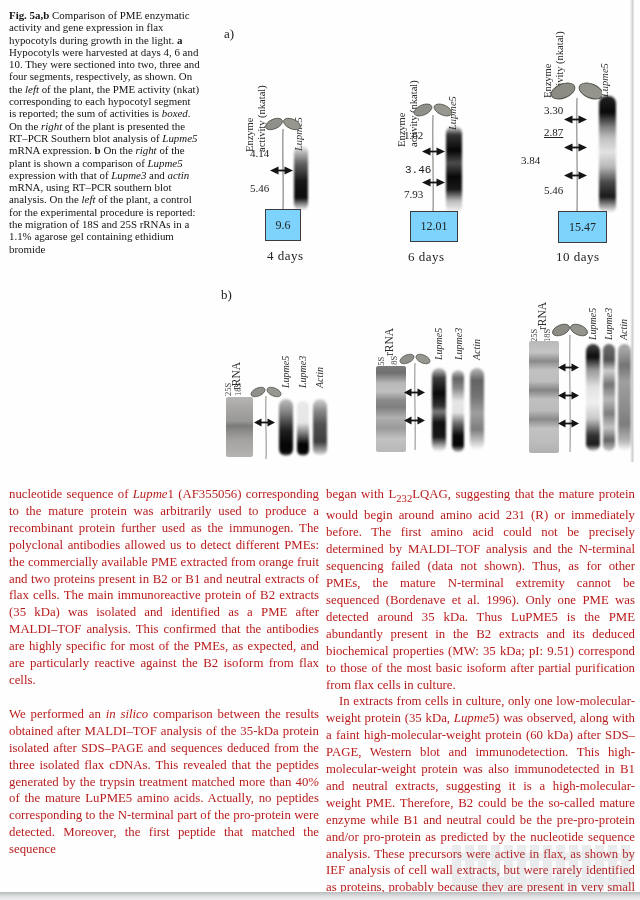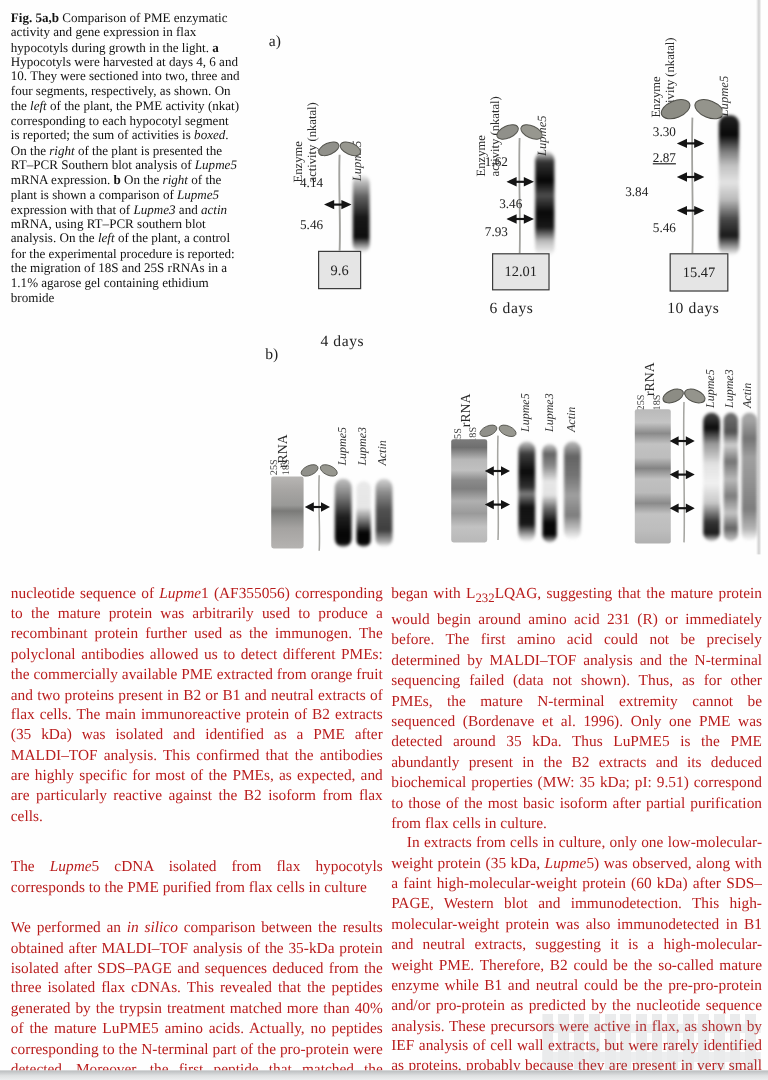--- a/index.html
+++ b/index.html
@@ -13,21 +13,21 @@
   .abs{position:absolute;}
   .vtext{position:absolute;writing-mode:vertical-rl;transform:rotate(180deg);
          white-space:pre-line;font-size:10.5px;line-height:11.5px;color:#2a2a2a;}
   .vlane{position:absolute;writing-mode:vertical-rl;transform:rotate(180deg);
          font-style:italic;font-size:10.5px;color:#333;}
   .vsmall{position:absolute;writing-mode:vertical-rl;transform:rotate(180deg);
           font-size:8.5px;color:#444;}
   .panel-label{position:absolute;font-size:13px;color:#222;}
   .val{position:absolute;font-size:11px;color:#222;}
   .sumbox{position:absolute;border:1.5px solid #3c3c3c;display:flex;align-items:center;
-          justify-content:center;font-size:12px;color:#222;background:#e5e5e5;}
+          justify-content:center;font-size:12px;color:#222;background:#7dd3fc;}
   .daylab{position:absolute;font-size:13px;color:#222;letter-spacing:.5px;}
   .lane{position:absolute;border-radius:7px;filter:blur(1.3px);}
   .gel{position:absolute;border-radius:2px;filter:blur(.6px);}
   .arrow{position:absolute;}
   
   .a-lane1{background:linear-gradient(180deg,rgba(120,120,120,0) 0%,rgba(110,110,110,.45) 10%,rgba(60,60,60,.8) 28%,rgba(15,15,15,.97) 55%,rgba(8,8,8,.98) 80%,rgba(80,80,80,.35) 94%,rgba(120,120,120,0) 100%);}
   .a-lane2{background:linear-gradient(180deg,rgba(90,90,90,.15) 0%,rgba(30,30,30,.9) 10%,rgba(5,5,5,1) 28%,rgba(45,45,45,.85) 42%,rgba(8,8,8,1) 58%,rgba(12,12,12,.95) 72%,rgba(120,120,120,.5) 85%,rgba(170,170,170,.25) 95%,rgba(200,200,200,0) 100%);}
   .a-lane3{background:linear-gradient(180deg,rgba(20,20,20,.95) 2%,rgba(8,8,8,1) 14%,rgba(70,70,70,.7) 26%,rgba(120,120,120,.45) 36%,rgba(165,165,165,.3) 48%,rgba(120,120,120,.5) 60%,rgba(40,40,40,.85) 74%,rgba(12,12,12,.95) 86%,rgba(100,100,100,.4) 96%,rgba(200,200,200,0) 100%);}
   
   .b1-l5{background:linear-gradient(180deg,rgba(130,130,130,.5) 0%,rgba(80,80,80,.75) 25%,rgba(20,20,20,.95) 55%,rgba(5,5,5,1) 80%,rgba(5,5,5,.98) 95%,rgba(60,60,60,.4) 100%);}
@@ -85,32 +85,32 @@
     <span class="val" style="left:250px;top:182px;">5.46</span>
     <svg class="arrow" style="left:270px;top:166px;" width="23" height="9" viewBox="0 0 23 9">
         <path d="M0 4.5 L8.5 .6 L8.5 8.4 Z" fill="#141414"></path>
         <rect x="7" y="3.6" width="9" height="1.8" fill="#141414"></rect>
         <path d="M23 4.5 L14.5 .6 L14.5 8.4 Z" fill="#141414"></path>
       </svg>
     <div class="lane a-lane1" style="left:294px;top:145px;width:14px;height:66px;"></div>
     <div class="sumbox" style="left:265px;top:209px;width:34px;height:30px;">
         <span>9.6</span>
       </div>
-    <span class="daylab" style="left:267px;top:248px;margin-top:28px;">4 days</span>
+    <span class="daylab" style="left:267px;top:248px;">4 days</span>
 
     <div class="vtext" style="left:396px;top:55px;height:92px;">Enzyme
 activity (nkatal)</div>
     <div class="vlane" style="left:447px;top:74px;height:56px;">Lupme5</div>
     <svg class="abs" style="left:412px;top:99px;" width="40" height="118" viewBox="0 0 40 118">
       <path d="M21 16 C20 46 22 86 21 114" stroke="#a2a29e" stroke-width="1.5" fill="none"></path>
       <ellipse cx="11" cy="11" rx="9.5" ry="5" transform="rotate(-24 11 11)" fill="#90908a" stroke="#55554f" stroke-width="0.8"></ellipse>
       <ellipse cx="31" cy="11" rx="9.5" ry="5" transform="rotate(24 31 11)" fill="#97978f" stroke="#55554f" stroke-width="0.8"></ellipse>
     </svg>
     <span class="val" style="left:404px;top:129px;">1.62</span>
-    <span class="val" style="left:416px;top:164px;">3.46</span>
+    <span class="val" style="left:405px;top:164px;font-family:Liberation Mono, monospace;">3.46</span>
     <span class="val" style="left:404px;top:188px;">7.93</span>
     <svg class="arrow" style="left:422px;top:147px;" width="23" height="9" viewBox="0 0 23 9">
         <path d="M0 4.5 L8.5 .6 L8.5 8.4 Z" fill="#141414"></path>
         <rect x="7" y="3.6" width="9" height="1.8" fill="#141414"></rect>
         <path d="M23 4.5 L14.5 .6 L14.5 8.4 Z" fill="#141414"></path>
       </svg>
     <svg class="arrow" style="left:422px;top:178px;" width="23" height="9" viewBox="0 0 23 9">
         <path d="M0 4.5 L8.5 .6 L8.5 8.4 Z" fill="#141414"></path>
         <rect x="7" y="3.6" width="9" height="1.8" fill="#141414"></rect>
         <path d="M23 4.5 L14.5 .6 L14.5 8.4 Z" fill="#141414"></path>
@@ -230,21 +230,20 @@
     <div class="vlane" style="left:587px;top:290px;height:50px;font-size:10px;">Lupme5</div>
     <div class="vlane" style="left:603px;top:296px;height:44px;font-size:10px;">Lupme3</div>
     <div class="vlane" style="left:618px;top:304px;height:36px;font-size:10px;">Actin</div>
     <div class="lane b3-l5" style="left:586px;top:344px;width:14px;height:107px;"></div>
     <div class="lane b3-l3" style="left:603px;top:344px;width:12px;height:107px;"></div>
     <div class="lane b3-ac" style="left:618px;top:344px;width:13px;height:107px;"></div>
   </div>
 
   <div class="col" style="left:9px;width:310px;">
     <p>nucleotide sequence of <i>Lupme</i>1 (AF355056) corresponding to the mature protein was arbitrarily used to produce a recombinant protein further used as the immunogen. The polyclonal antibodies allowed us to detect different PMEs: the commercially available PME extracted from orange fruit and two proteins present in B2 or B1 and neutral extracts of flax cells. The main immunoreactive protein of B2 extracts (35 kDa) was isolated and identified as a PME after MALDI–TOF analysis. This confirmed that the antibodies are highly specific for most of the PMEs, as expected, and are particularly reactive against the B2 isoform from flax cells.</p>
-    <p class="heading">The <i>Lupme</i>5 cDNA isolated from flax hypocotyls corresponds to the PME purified from flax cells in culture</p>
     <p class="after-heading">We performed an <i>in silico</i> comparison between the results obtained after MALDI–TOF analysis of the 35-kDa protein isolated after SDS–PAGE and sequences deduced from the three isolated flax cDNAs. This revealed that the peptides generated by the trypsin treatment matched more than 40% of the mature LuPME5 amino acids. Actually, no peptides corresponding to the N-terminal part of the pro-protein were detected. Moreover, the first peptide that matched the sequence</p>
   </div>
 
   <div class="col" style="left:326px;width:309px;">
     <p>began with L<sub>232</sub>LQAG, suggesting that the mature protein would begin around amino acid 231 (R) or immediately before. The first amino acid could not be precisely determined by MALDI–TOF analysis and the N-terminal sequencing failed (data not shown). Thus, as for other PMEs, the mature N-terminal extremity cannot be sequenced (Bordenave et al. 1996). Only one PME was detected around 35 kDa. Thus LuPME5 is the PME abundantly present in the B2 extracts and its deduced biochemical properties (MW: 35 kDa; pI: 9.51) correspond to those of the most basic isoform after partial purification from flax cells in culture.</p>
     <p class="indent">In extracts from cells in culture, only one low-molecular-weight protein (35 kDa, <i>Lupme</i>5) was observed, along with a faint high-molecular-weight protein (60 kDa) after SDS–PAGE, Western blot and immunodetection. This high-molecular-weight protein was also immunodetected in B1 and neutral extracts, suggesting it is a high-molecular-weight PME. Therefore, B2 could be the so-called mature enzyme while B1 and neutral could be the pre-pro-protein and/or pro-protein as predicted by the nucleotide sequence analysis. These precursors were active in flax, as shown by IEF analysis of cell wall extracts, but were rarely identified as proteins, probably because they are present in very small amount in the extracts. The molecular weights of these proteins were estimated, after gel sieving, to be 100–120 kDa for</p>
   </div>
 
   <div class="edge-right"></div>
   <div class="watermark"></div>

